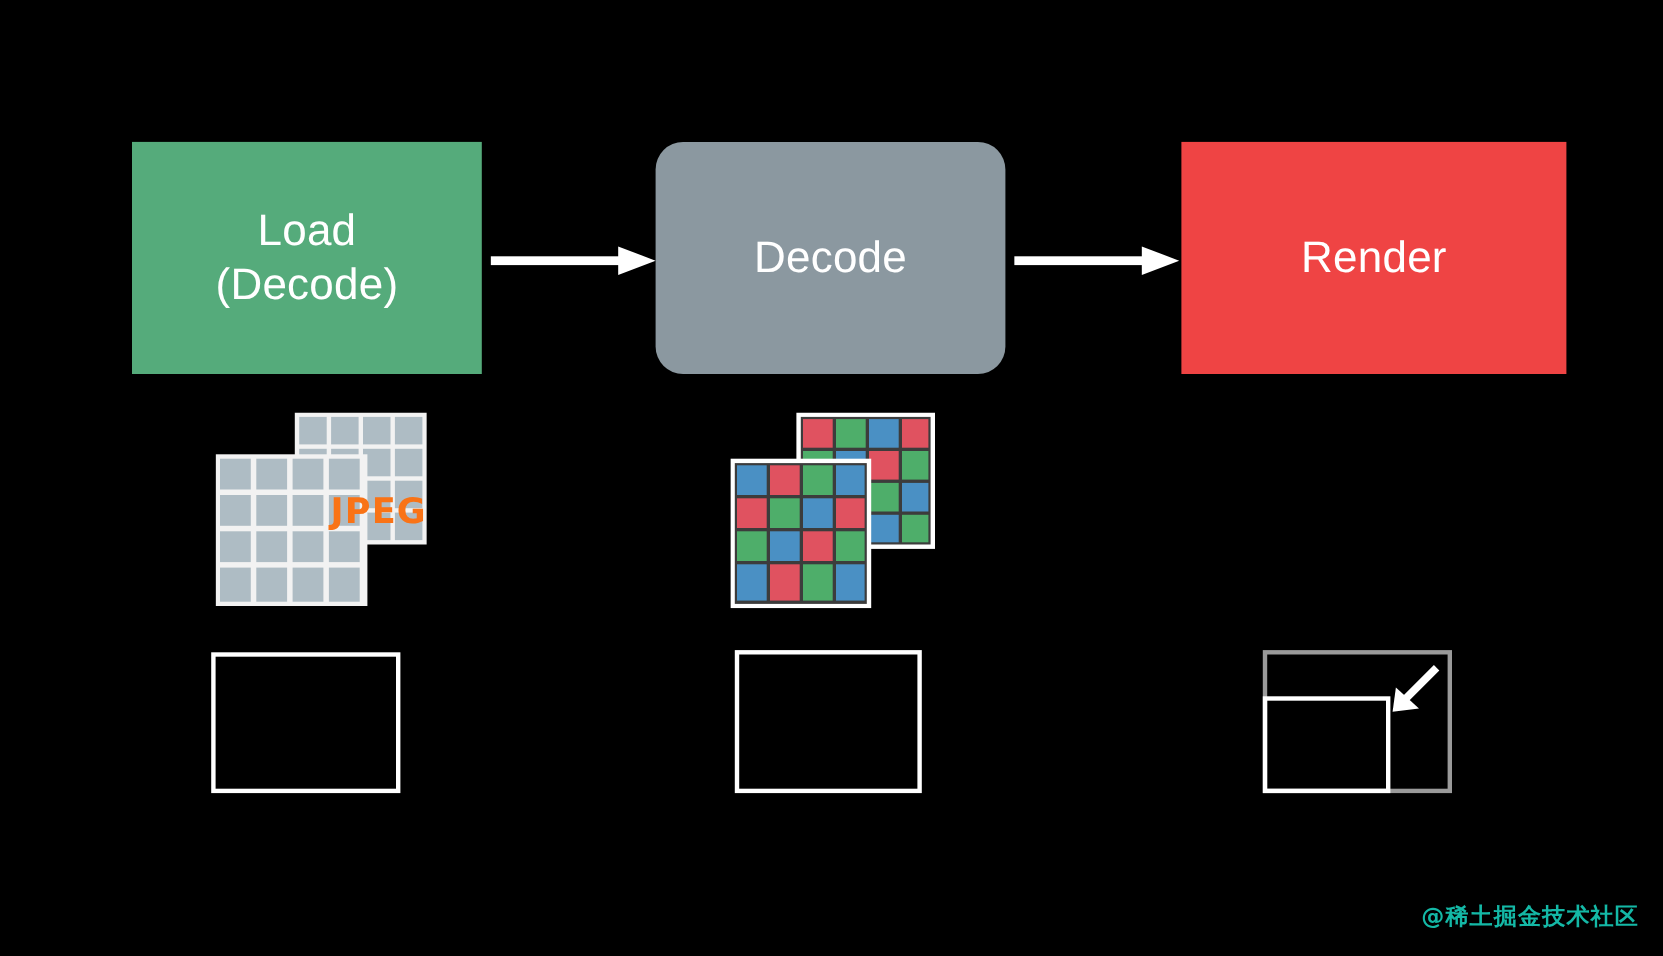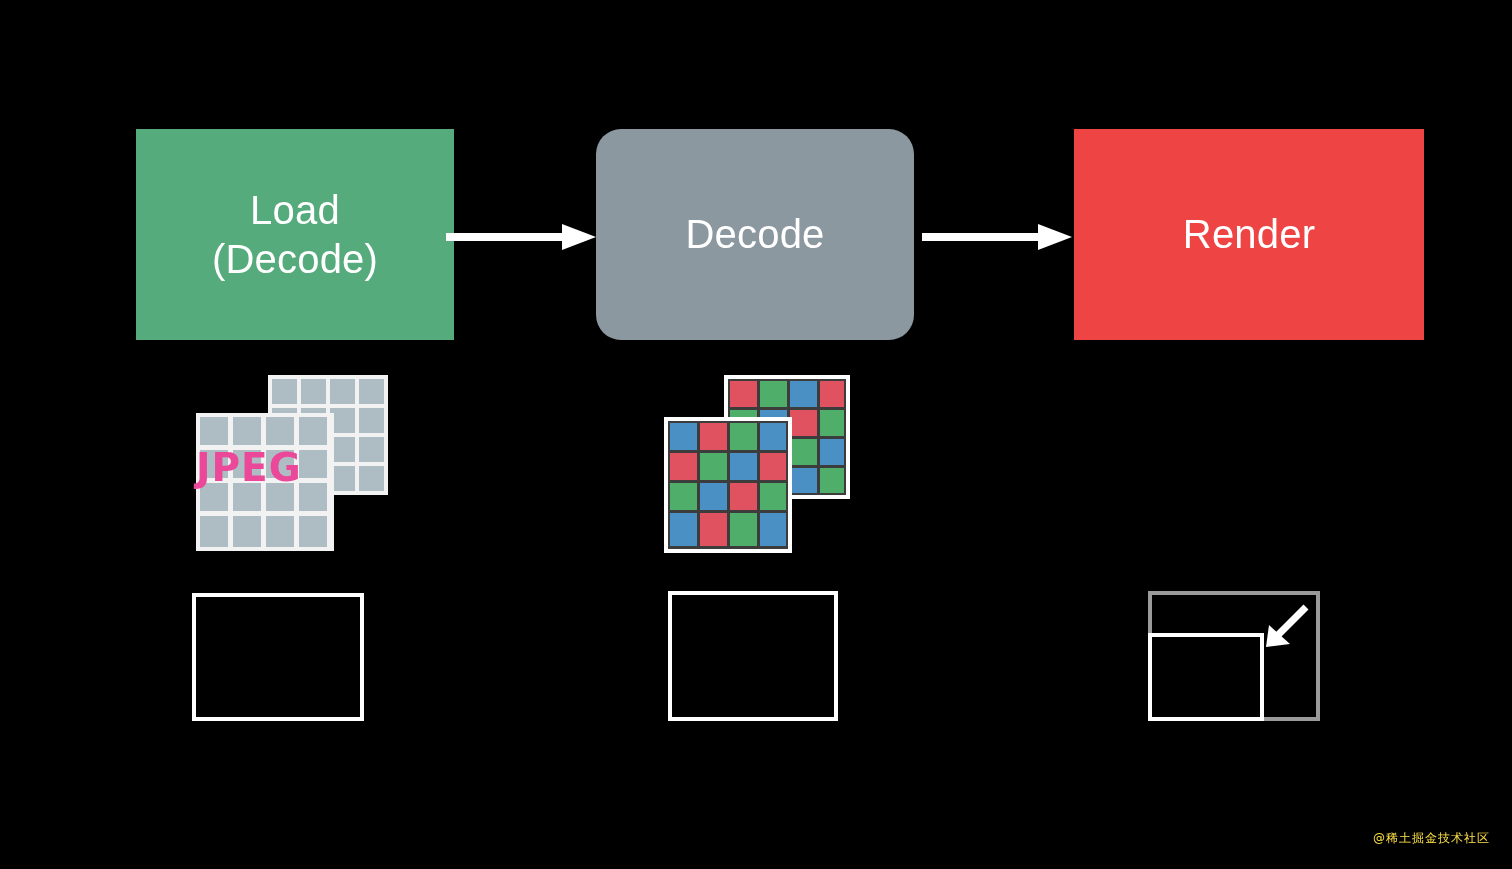--- a/index.html
+++ b/index.html
@@ -31,21 +31,21 @@
     justify-content: center;
     color: #ffffff;
     font-size: 40px;
     line-height: 1.22;
     font-weight: 400;
     letter-spacing: 0.2px;
     text-align: center;
   }
   .stage-box .line { display: block; white-space: nowrap; }
 
-  #stage-load   { left: 136px; top: 129px; width: 318px; height: 211px; background: #55ab7b; }
+  #stage-load   { left: 120px; top: 129px; width: 318px; height: 211px; background: #55ab7b; }
   #stage-decode { left: 596px; top: 129px; width: 318px; height: 211px; background: #8b98a0; border-radius: 25px; }
   #stage-render { left: 1074px; top: 129px; width: 350px; height: 211px; background: #ef4444; }
 
   
   .flow-arrow {
     position: absolute;
     top: 222px;
     width: 152px;
     height: 30px;
   }
@@ -56,24 +56,24 @@
     left: 196px;
     top: 375px;
     width: 192px;
     height: 176px;
   }
   #jpeg-icon .jpeg-label {
     position: absolute;
     left: 0;
     top: 70px;
     width: 192px;
-    text-align: left;
-    font-size: 39px;
+    text-align: right;
+    font-size: 32px;
     font-weight: 700;
-    color: #ec4899;
+    color: #f97316;
     letter-spacing: 1px;
     font-family: "DejaVu Sans", sans-serif;
   }
 
   
   #rgb-icon {
     position: absolute;
     left: 664px;
     top: 375px;
     width: 186px;
@@ -120,25 +120,26 @@
     top: 12px;
     width: 52px;
     height: 48px;
   }
 
   
   #watermark {
     position: absolute;
     right: 22px;
     bottom: 22px;
-    color: #fde047;
-    font-size: 12px;
+    color: #14b8a6;
+    font-size: 21px;
     letter-spacing: 1px;
     font-family: "DejaVu Sans", sans-serif;
     white-space: nowrap;
+    font-weight: bold;
   }
 </style>
 </head>
 <body>
 
 <div id="canvas">
 
   <div class="stage-box" id="stage-load">
     <span class="line">Load</span>
     <span class="line">(Decode)</span>

